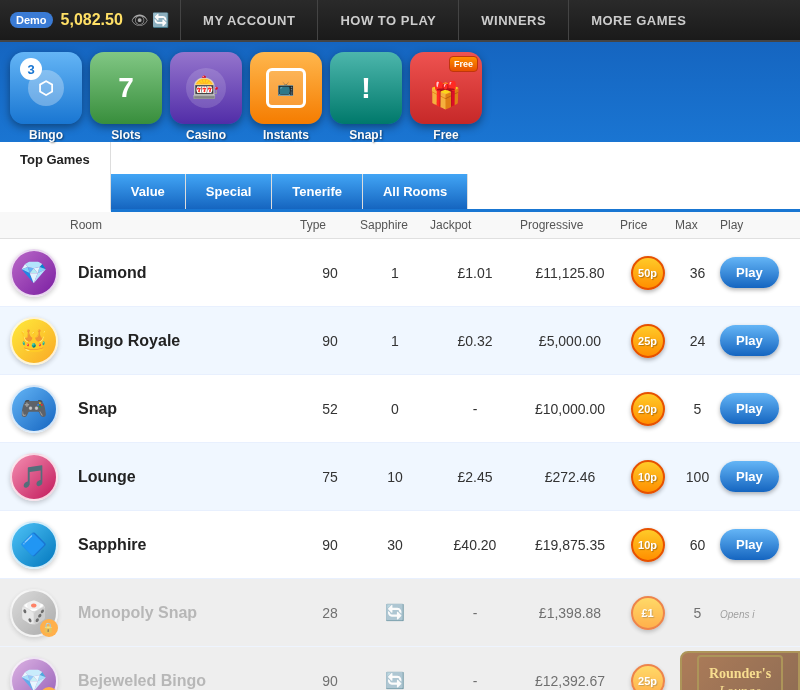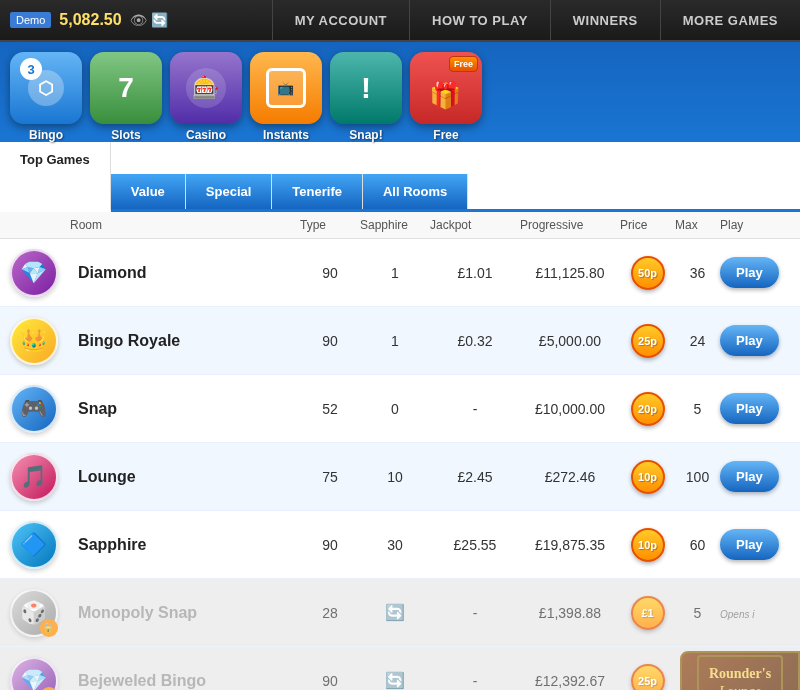--- a/index.html
+++ b/index.html
@@ -18,34 +18,33 @@
       align-items: center;
       padding: 0 10px;
       gap: 8px;
       min-width: 180px;
     }
     .demo-badge {
       background: #3a7bd5;
       color: white;
       font-size: 11px;
       padding: 2px 6px;
-      border-radius: 2px;
-      font-weight: normal;
+      border-radius: 8px;
+      font-weight: bold;
     }
     .balance-amount {
       color: #ffe066;
       font-size: 16px;
       font-weight: bold;
     }
     .nav-icons { display: flex; gap: 4px; align-items: center; }
     .nav-icon { color: #aaa; font-size: 14px; cursor: pointer; }
     .nav-links {
       display: flex;
       flex: 1;
-      justify-content: flex-end;
     }
     .nav-link {
       color: #ccc;
       font-size: 13px;
       font-weight: bold;
       padding: 0 22px;
       height: 42px;
       display: flex;
       align-items: center;
       cursor: pointer;
@@ -429,21 +428,21 @@
     <div>
       <button class="play-btn">Play</button>
     </div>
   </div>
 
   <div class="game-row">
     <div class="game-avatar" style="background:linear-gradient(135deg,#4fc3f7,#0277bd);">🔷</div>
     <span class="game-name">Sapphire</span>
     <span class="game-cell">90</span>
     <span class="game-cell">30</span>
-    <span class="game-cell">£25.55</span>
+    <span class="game-cell">£40.20</span>
     <span class="game-cell">£19,875.35</span>
     <div class="game-cell">
       <span class="price-badge">10p</span>
     </div>
     <span class="game-cell">60</span>
     <div>
       <button class="play-btn">Play</button>
     </div>
   </div>
 

